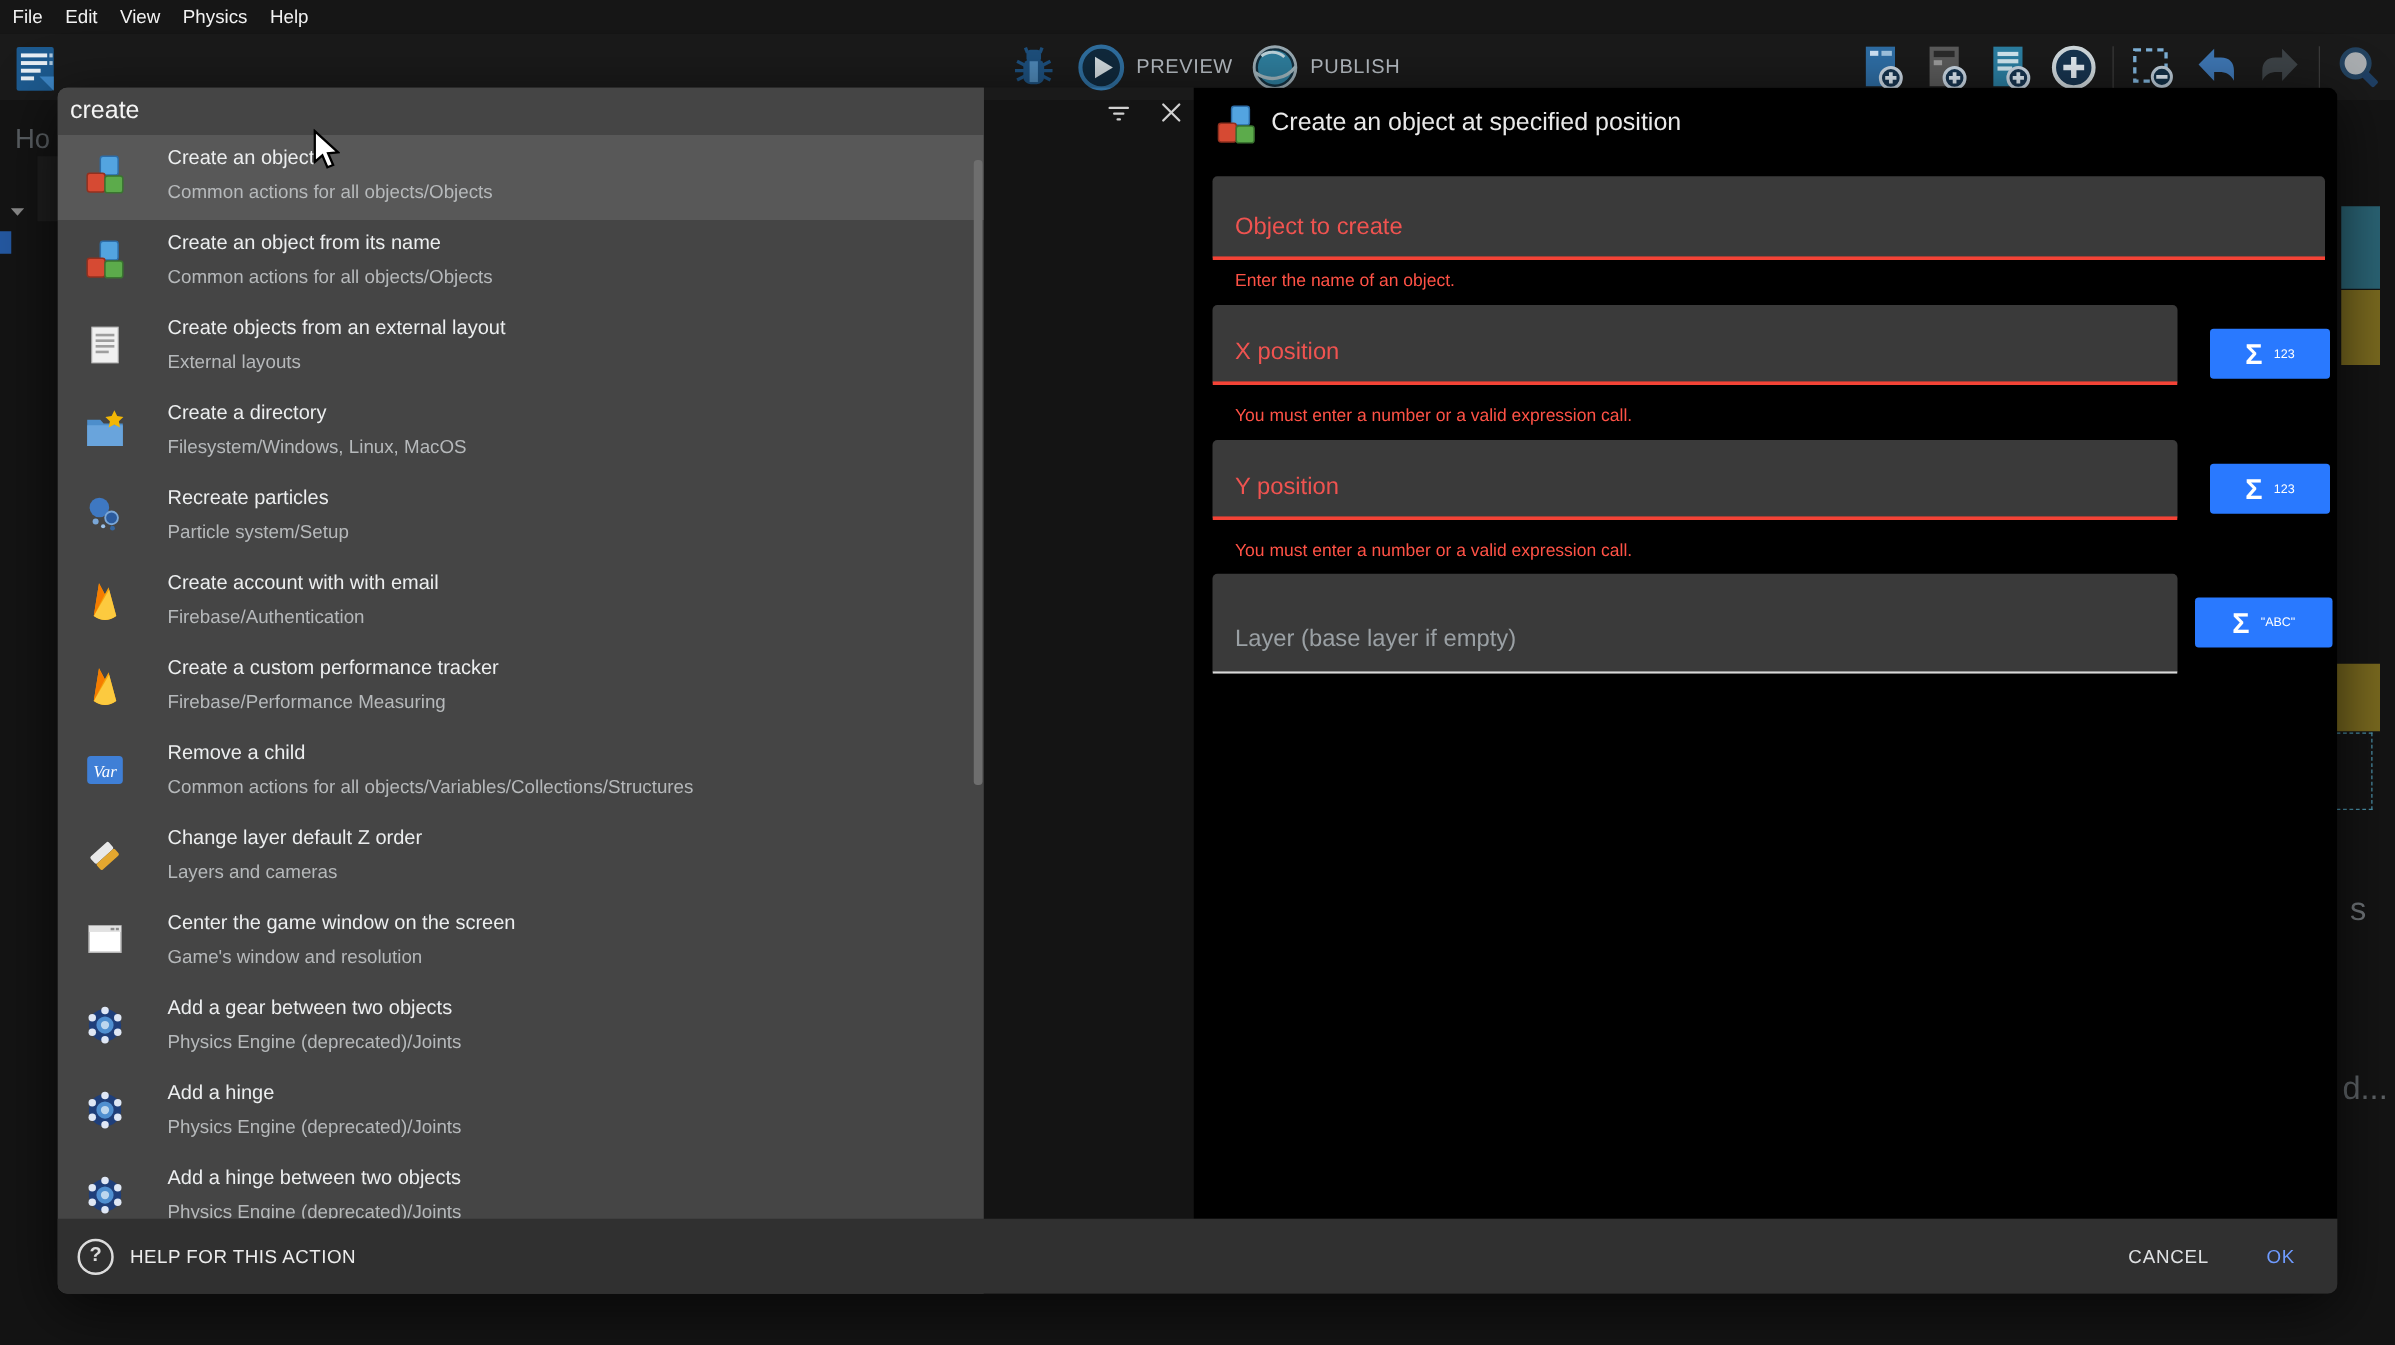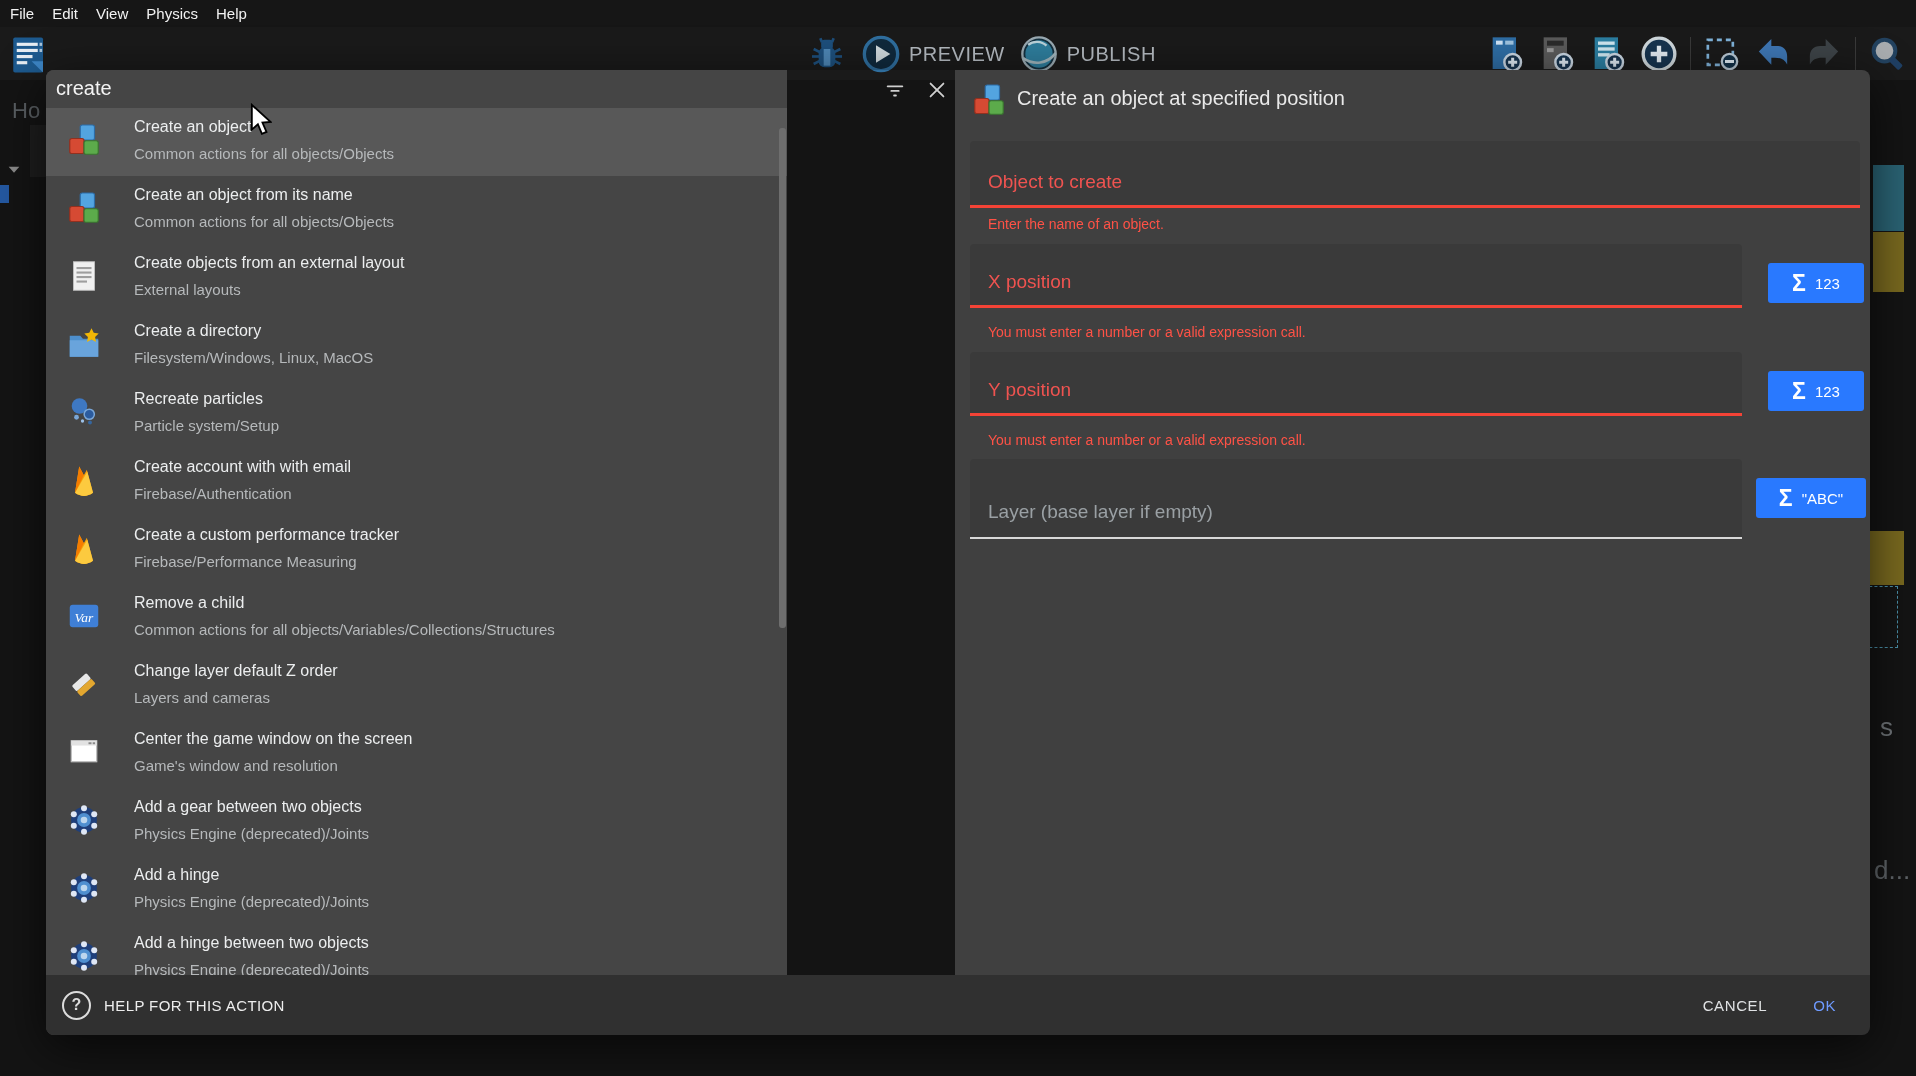--- a/index.html
+++ b/index.html
@@ -10,21 +10,21 @@
   }
   
   .menubar{position:absolute;left:0;top:0;width:1916px;height:27px;background:#161616;
     display:flex;align-items:center;padding-left:10px;gap:18px;box-sizing:border-box;}
   .menubar span{color:#f2f2f2;font-size:15px;cursor:default;}
   .toolbar{position:absolute;left:0;top:27px;width:1916px;height:53px;background:#1a1a1a;}
   .tb-icon{width:40px;height:40px;display:inline-block;}
   .tb-icon svg{width:100%;height:100%;}
   .menu-doc{position:absolute;left:8px;top:7px;width:42px;height:42px;}
   .tb-center{position:absolute;left:807px;top:7px;display:flex;align-items:center;}
-  .tb-label{color:#b4bac0;font-size:20px;letter-spacing:.5px;margin-left:8px;}
+  .tb-label{color:#b4bac0;font-size:16px;letter-spacing:.5px;margin-left:8px;}
   .tb-right{position:absolute;left:1486px;top:7px;display:flex;align-items:center;gap:11px;}
   .tb-sep{width:1px;height:34px;background:#3a3a3a;}
   
   .bg-txt{position:absolute;color:#5a5f63;}
   .blk{position:absolute;}
   
   .dialog{position:absolute;left:46px;top:70px;width:1824px;height:965px;border-radius:8px;
     overflow:hidden;box-shadow:0 12px 48px rgba(0,0,0,.65);}
   .list-pane{position:absolute;left:0;top:0;width:741px;height:100%;background:#454545;}
   .search-header{position:absolute;left:0;top:0;width:100%;height:38px;background:#454545;}
@@ -33,35 +33,35 @@
   .hdr-ico svg{width:100%;height:100%;}
   .results{position:absolute;left:0;top:38px;right:0;bottom:60px;overflow:hidden;}
   .row{position:relative;height:68px;cursor:pointer;}
   .row.selected{background:#585858;}
   .row-ico{position:absolute;left:20px;top:14px;width:36px;height:36px;}
   .row-ico svg{width:100%;height:100%;}
   .row-title{position:absolute;left:88px;top:10px;font-size:16px;color:#eceeef;white-space:nowrap;}
   .row-sub{position:absolute;left:88px;top:37px;font-size:15px;color:#b6b9bb;white-space:nowrap;}
   .scroll-thumb{position:absolute;right:1px;top:58px;width:7px;height:500px;background:#6e6e6e;border-radius:3px;}
   
-  .form-pane{position:absolute;left:909px;right:0;top:0;bottom:60px;background:#404040;}
+  .form-pane{position:absolute;left:909px;right:0;top:0;bottom:60px;background:#000000;}
   .fp-header-ico{position:absolute;left:16px;top:12px;width:36px;height:36px;}
   .fp-header-ico svg{width:100%;height:100%;}
   .fp-title{position:absolute;left:62px;top:17px;font-size:20px;color:#e9e9e9;}
   .field{position:absolute;background:#3a3a3a;border-radius:4px 4px 0 0;box-sizing:border-box;cursor:text;}
   .field.err{border-bottom:3px solid #f44336;padding-left:36px;}
   .field.ok{border-bottom:2px solid #d8d8d8;}
   .ph{position:absolute;left:18px;bottom:12px;font-size:19px;}
   .ph.red{color:#ef5350;}
   .ph.gray{color:#9aa0a4;}
   .err-msg{position:absolute;font-size:14px;color:#ff5246;}
   .sigma-btn{position:absolute;height:40px;background:#2979ff;border-radius:3px;display:flex;
     align-items:center;justify-content:center;gap:9px;cursor:pointer;}
   .sigma-btn .sg{color:#fff;font-size:23px;font-weight:bold;line-height:1;}
-  .sigma-btn .lb{color:#fff;font-size:15px;}
+  .sigma-btn .lb{color:#fff;font-size:10px;}
   
   .footer{position:absolute;left:0;bottom:0;width:100%;height:60px;background:#303030;
     display:flex;align-items:center;justify-content:space-between;box-sizing:border-box;
     padding:0 34px 0 16px;}
   .help-group{display:flex;align-items:center;cursor:pointer;}
   .help-circ{width:25px;height:25px;border:2px solid #dcdcdc;border-radius:50%;display:flex;
     align-items:center;justify-content:center;color:#dcdcdc;font-size:16px;font-weight:bold;}
   .help-lbl{margin-left:13px;font-size:15px;color:#ededed;letter-spacing:.4px;}
   .btn-group{display:flex;align-items:center;gap:46px;}
   .btn-cancel{font-size:15px;color:#e0e2e4;letter-spacing:.6px;cursor:pointer;}

